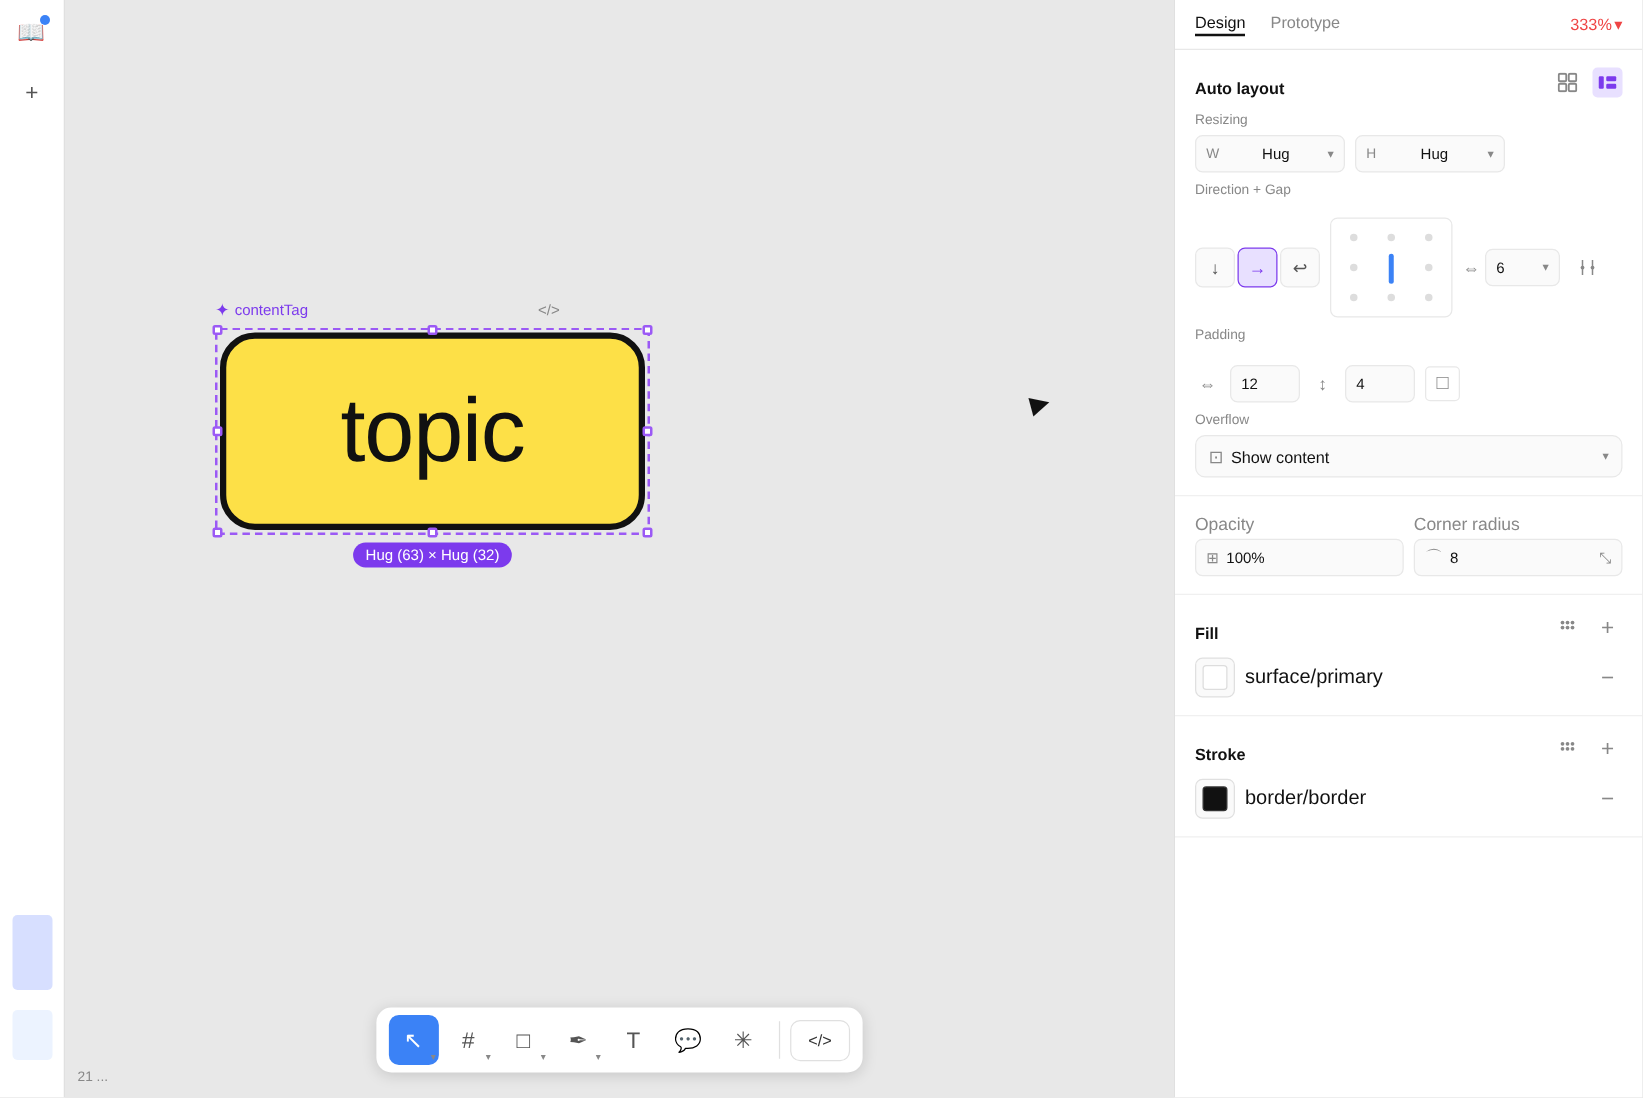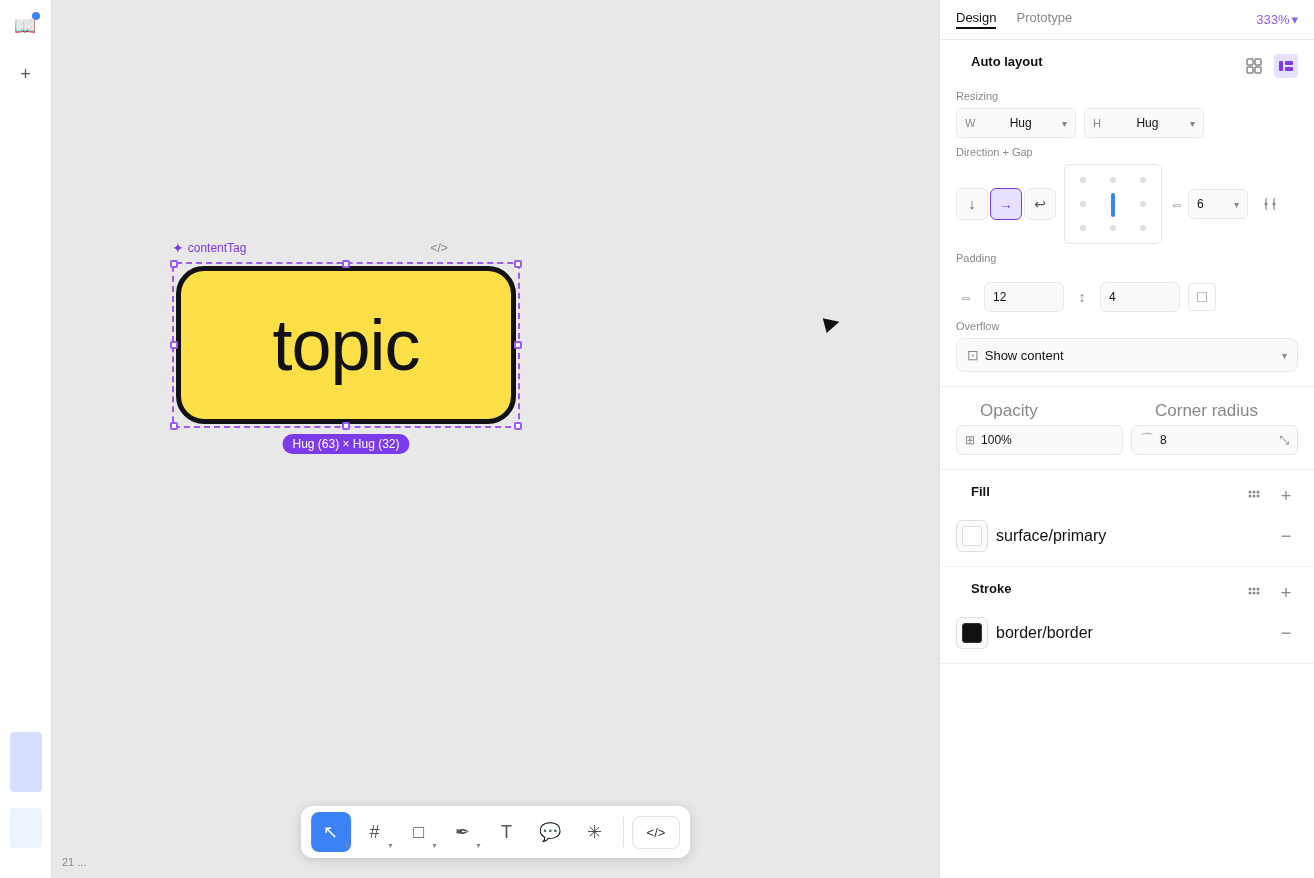--- a/index.html
+++ b/index.html
@@ -194,37 +194,36 @@
     .panel-tab {
       font-size: 13px;
       font-weight: 500;
       color: #888;
       cursor: pointer;
       padding-bottom: 2px;
     }
     .panel-tab.active { color: #111; border-bottom: 2px solid #111; }
     .zoom-indicator {
       font-size: 13px;
-      color: #8b5cf6;
+      color: #ef4444;
       display: flex; align-items: flex-end; gap: 2px;
       cursor: pointer;
       margin-left: 36px;
     }
 
     
     .panel-section {
       padding: 14px 16px;
       border-bottom: 1px solid #f0f0f0;
     }
     .section-header {
       display: flex;
-      align-items: flex-start;
+      align-items: flex-end;
       justify-content: space-between;
       margin-bottom: 12px;
-      margin-left: 15px;
     }
     .section-title {
       font-size: 13px;
       font-weight: 600;
       color: #111;
     }
     .section-icons { display: flex; gap: 8px; }
     .section-icon {
       font-size: 16px;
       color: #888;
@@ -327,21 +326,21 @@
 
     
     .padding-row {
       display: flex;
       align-items: center;
       gap: 8px;
       margin-bottom: 8px;
     }
     .pad-icon { font-size: 14px; color: #888; width: 20px; text-align: center; }
     .pad-input {
-      width: 80px; height: 30px;
+      width: 56px; height: 30px;
       border: 1px solid #e8e8e8;
       border-radius: 6px;
       padding: 0 8px;
       font-size: 12px;
       color: #111;
       background: #fafafa;
       display: flex; align-items: center;
       cursor: pointer;
     }
     .pad-corner {
@@ -377,21 +376,21 @@
     
     .appearance-icons { display: flex; gap: 8px; }
 
     
     .two-col-row {
       display: grid;
       grid-template-columns: 1fr 1fr;
       gap: 8px;
     }
     .labeled-input { display: flex; flex-direction: column; gap: 4px; }
-    .input-label { font-size: 17px; color: #888; margin-left: 24px; }
+    .input-label { font-size: 14px; color: #888; }
     .input-box {
       height: 30px;
       border: 1px solid #e8e8e8;
       border-radius: 6px;
       padding: 0 8px;
       font-size: 12px;
       color: #111;
       background: #fafafa;
       display: flex; align-items: center; gap: 6px;
       cursor: pointer;
@@ -559,21 +558,21 @@
         <span>Hug</span>
         <span style="font-size:10px;color:#888;">▾</span>
       </div>
       <div class="field-input" style="max-width:120px;">
         <span style="font-size:11px;color:#888;margin-right:4px;">H</span>
         <span>Hug</span>
         <span style="font-size:10px;color:#888;">▾</span>
       </div>
     </div>
 
-    <div style="font-size:11px;color:#888;margin-bottom:6px;">Direction + Gap</div>
+    <div style="font-size:11px;color:#888;margin-bottom:16px;">Direction + Gap</div>
     <div class="align-section">
 
       <div class="direction-row" style="margin-bottom:0;gap:2px;">
         <div class="dir-btn">↓</div>
         <div class="dir-btn active">→</div>
         <div class="dir-btn">↩</div>
       </div>
 
       <div class="align-grid">
         <div class="align-dot"></div>

